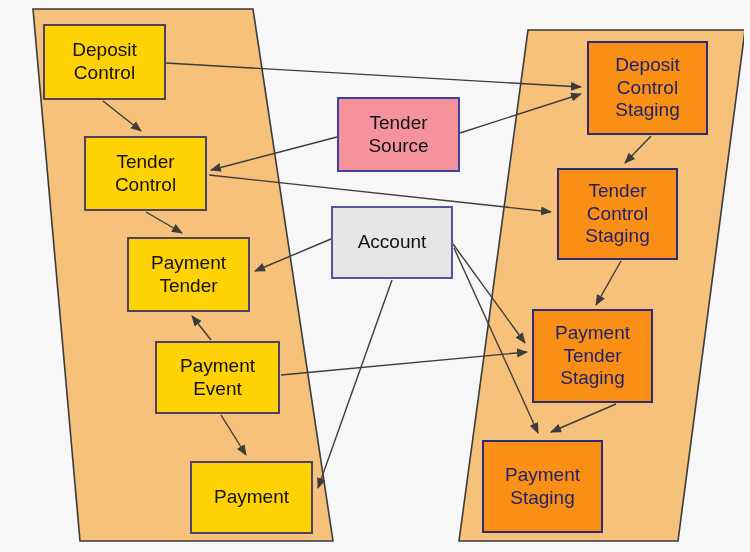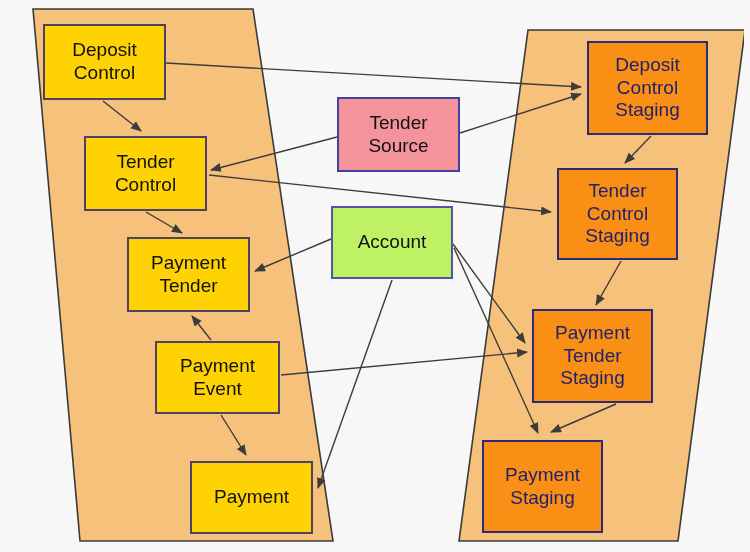--- a/index.html
+++ b/index.html
@@ -82,21 +82,21 @@
     <span>Payment
 Event</span>
   </div>
   <div class="node" style="left: 190px; top: 461px; width: 123px; height: 73px; background: rgb(255, 211, 3); border-color: rgb(77, 65, 103); color: rgb(17, 17, 17);">
     <span>Payment</span>
   </div>
   <div class="node" style="left: 337px; top: 97px; width: 123px; height: 75px; background: rgb(245, 147, 156); border-color: rgb(65, 65, 160); color: rgb(17, 17, 17);">
     <span>Tender
 Source</span>
   </div>
-  <div class="node" style="left: 331px; top: 206px; width: 122px; height: 73px; background: #bef264; border-color: rgb(83, 83, 168); color: rgb(17, 17, 17);">
+  <div class="node" style="left: 331px; top: 206px; width: 122px; height: 73px; background: #e5e5e5; border-color: rgb(83, 83, 168); color: rgb(17, 17, 17);">
     <span>Account</span>
   </div>
   <div class="node" style="left: 587px; top: 41px; width: 121px; height: 94px; background: rgb(249, 144, 21); border-color: rgb(43, 43, 120); color: rgb(34, 34, 107);">
     <span>Deposit
 Control
 Staging</span>
   </div>
   <div class="node" style="left: 557px; top: 168px; width: 121px; height: 92px; background: rgb(249, 144, 21); border-color: rgb(43, 43, 120); color: rgb(34, 34, 107);">
     <span>Tender
 Control

